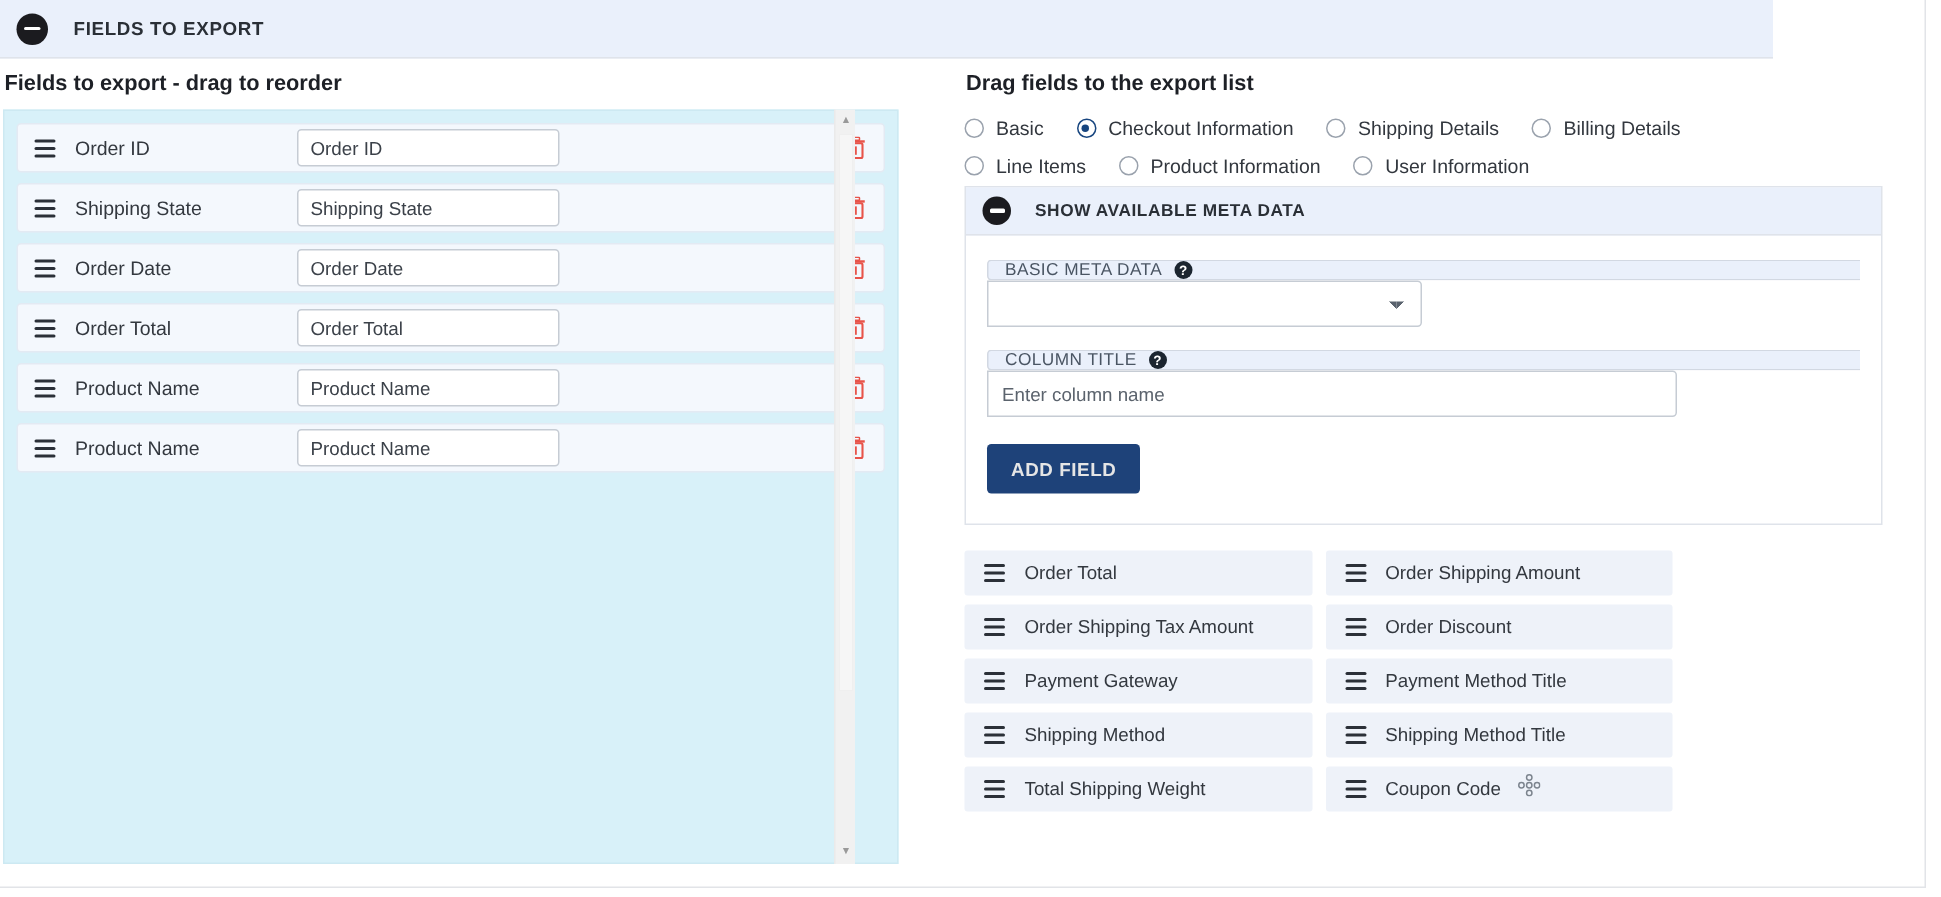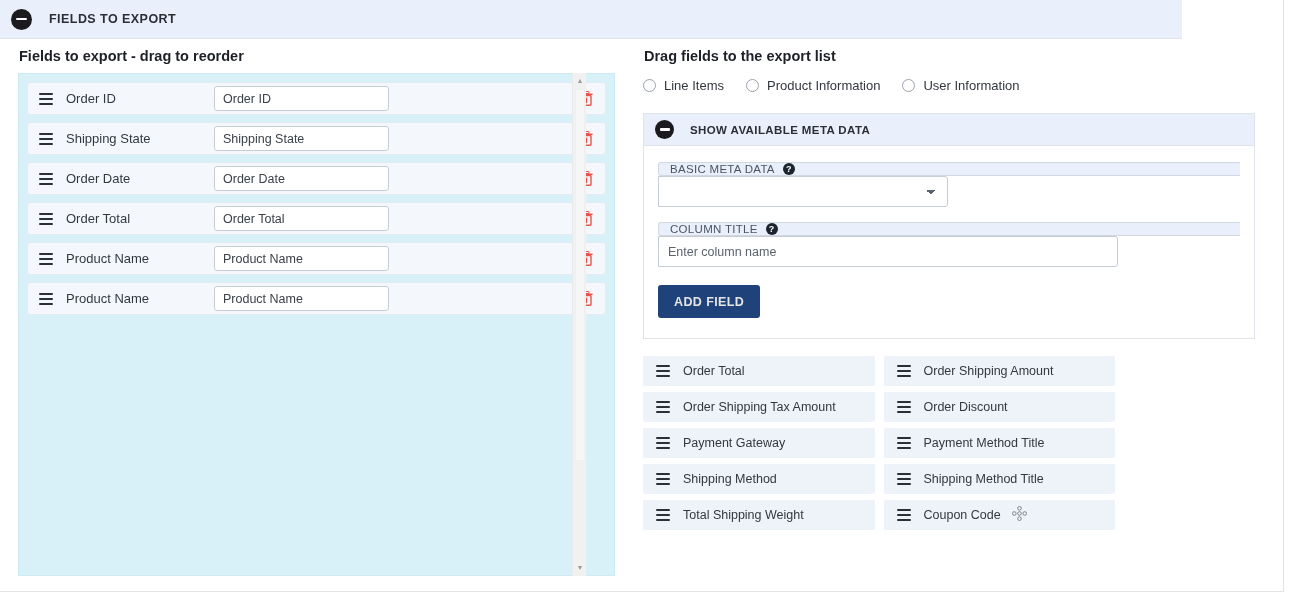--- a/index.html
+++ b/index.html
@@ -55,21 +55,21 @@
     margin-left: 17px;
     font-size: 12.5px;
     font-weight: bold;
     letter-spacing: 0.45px;
     color: #2a2f36;
   }
 
   
   .left-col {
     position: absolute;
-    left: 18px; top: 48px;
+    left: 2px; top: 48px;
     width: 622px;
   }
   .col-title {
     font-size: 14.5px;
     font-weight: bold;
     color: #1d2026;
     margin: 0 0 9px 1px;
   }
 
   .dropzone-wrap {
@@ -205,21 +205,21 @@
     background: #17457f;
   }
   .radio-label {
     margin-left: 8px;
     font-size: 13px;
     color: #32373e;
   }
 
   
   .meta-card {
-    margin-top: 15px;
+    margin-top: 1px;
     width: 612px;
     border: 1px solid #dfe3ea;
     background: #ffffff;
   }
   .meta-head {
     height: 32px;
     background: #eaf0fb;
     border-bottom: 1px solid #dfe3ea;
     display: flex; align-items: center;
     padding-left: 11px;
@@ -467,20 +467,38 @@
       </div>
     </div>
 
     <div class="right-col">
       <div class="col-title">Drag fields to the export list</div>
 
       <div class="radio-rows" id="radio-rows">
           <div class="radio-line">
             <label class="radio-item">
               <span class="radio-dot"></span>
+              <span class="radio-label">Basic</span>
+            </label>
+            <label class="radio-item checked">
+              <span class="radio-dot"></span>
+              <span class="radio-label">Checkout Information</span>
+            </label>
+            <label class="radio-item">
+              <span class="radio-dot"></span>
+              <span class="radio-label">Shipping Details</span>
+            </label>
+            <label class="radio-item">
+              <span class="radio-dot"></span>
+              <span class="radio-label">Billing Details</span>
+            </label>
+          </div>
+          <div class="radio-line">
+            <label class="radio-item">
+              <span class="radio-dot"></span>
               <span class="radio-label">Line Items</span>
             </label>
             <label class="radio-item">
               <span class="radio-dot"></span>
               <span class="radio-label">Product Information</span>
             </label>
             <label class="radio-item">
               <span class="radio-dot"></span>
               <span class="radio-label">User Information</span>
             </label>

